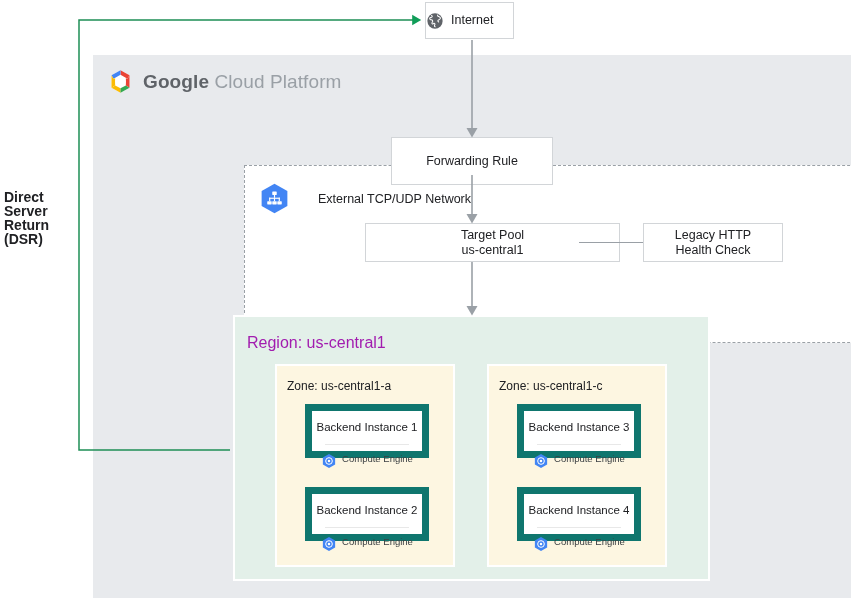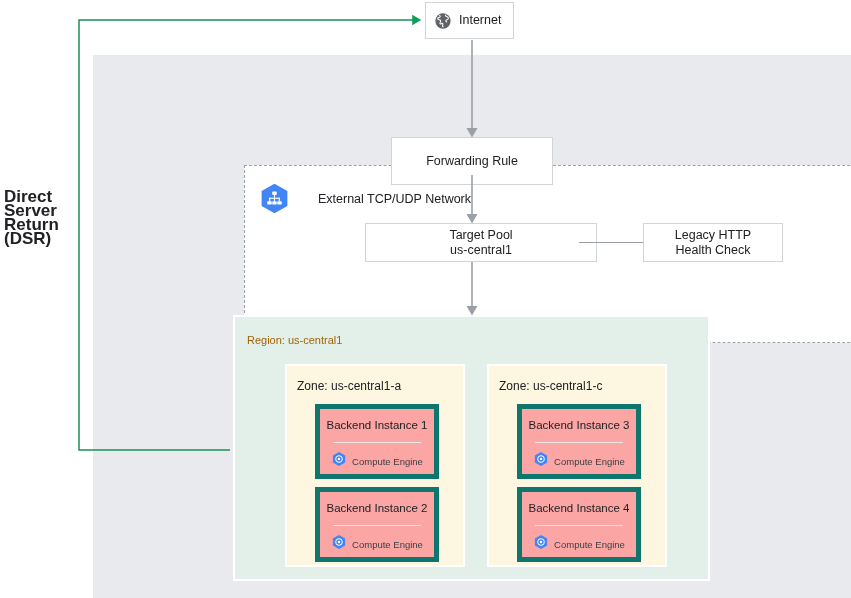--- a/index.html
+++ b/index.html
@@ -35,21 +35,20 @@
   }
 
   
   #internet-box {
     left: 425px;
     top: 2px;
     width: 89px;
     height: 37px;
     gap: 7px;
     justify-content: flex-start;
-    padding-left: 8px;
   }
   .globe-icon {
     width: 18px;
     height: 18px;
     flex: 0 0 auto;
   }
 
   
   #gcp-panel {
     position: absolute;
@@ -115,21 +114,21 @@
 
   #forwarding-rule-box {
     left: 391px;
     top: 137px;
     width: 162px;
     height: 48px;
   }
   #target-pool-box {
     left: 365px;
     top: 223px;
-    width: 232px;
+    width: 255px;
     height: 39px;
     justify-content: center;
   }
   #health-check-box {
     left: 643px;
     top: 223px;
     width: 140px;
     height: 39px;
   }
   .box-lines {
@@ -144,50 +143,50 @@
     width: 477px;
     height: 266px;
     box-sizing: border-box;
     background: #e3f0e9;
     border: 2px solid #ffffff;
   }
   #region-label {
     position: absolute;
     left: 12px;
     top: 17px;
-    font-size: 11px;
-    color: #a16207;
+    font-size: 16px;
+    color: #a21caf;
   }
   .zone-box {
     position: absolute;
     box-sizing: border-box;
     background: #fdf6e1;
     border: 2px solid #ffffff;
     width: 180px;
     height: 203px;
     top: 364px;
   }
-  #zone-a { left: 285px; }
+  #zone-a { left: 275px; }
   #zone-c { left: 487px; }
   .zone-label {
     position: absolute;
     left: 10px;
     top: 13px;
     font-size: 12px;
     color: #202124;
     white-space: nowrap;
   }
 
   .instance-card {
     position: absolute;
     box-sizing: border-box;
     width: 124px;
-    height: 75px;
-    background: #fca5a5;
-    border: 5px solid #0f766e;
+    height: 54px;
+    background: #ffffff;
+    border: 7px solid #0f766e;
     left: 28px;
   }
   .instance-card.row1 { top: 38px; }
   .instance-card.row2 { top: 121px; }
   .instance-title {
     position: absolute;
     left: 0;
     right: 0;
     top: 10px;
     text-align: center;
@@ -201,42 +200,42 @@
     top: 33px;
     height: 1px;
     background: #e8e8e8;
   }
   .instance-service {
     position: absolute;
     left: 0;
     right: 0;
     top: 42px;
     display: flex;
-    align-items: flex-end;
+    align-items: flex-start;
     justify-content: center;
     gap: 5px;
   }
   .ce-hex {
     width: 16px;
     height: 16px;
     flex: 0 0 auto;
   }
   .ce-label {
     font-size: 9.5px;
     color: #3c4043;
     white-space: nowrap;
   }
 
   
   #dsr-label {
     position: absolute;
     left: 4px;
     top: 190px;
     width: 80px;
-    font-size: 17px;
+    font-size: 14px;
     line-height: 14px;
     font-weight: 700;
     color: #202124;
   }
 
   
   .overlay {
     position: absolute;
     left: 0;
     top: 0;
@@ -247,20 +246,33 @@
   #connector-layer { z-index: 5; }
   #dsr-layer { z-index: 6; }
 </style>
 </head>
 <body>
 
 <div id="canvas">
 
   <div id="gcp-panel">
 
+    <div id="gcp-logo-row">
+      <svg class="gcp-hex" viewBox="0 0 48 48">
+        <path d="M24 4 L40 13 L40 35 L24 44 L8 35 L8 13 Z" fill="#ffffff"></path>
+        <path d="M24 4 L40 13 L36.5 19 L24 11.8 L24 4 Z" fill="#ea4335"></path>
+        <path d="M40 13 L40 35 L33.5 31.3 L33.5 18 L36.5 19 Z" fill="#ea4335"></path>
+        <path d="M24 4 L8 13 L11.5 19 L24 11.8 Z" fill="#4285f4"></path>
+        <path d="M8 13 L8 35 L14.5 31.3 L14.5 18 L11.5 19 Z" fill="#fbbc05"></path>
+        <path d="M8 35 L24 44 L24 36.2 L14.5 31.3 Z" fill="#fbbc05"></path>
+        <path d="M24 44 L40 35 L33.5 31.3 L24 36.2 Z" fill="#34a853"></path>
+        <circle cx="24" cy="24" r="9.4" fill="#ffffff"></circle>
+      </svg>
+      <div id="gcp-logo-text"><span class="w-google">Google</span> <span class="w-rest">Cloud Platform</span></div>
+    </div>
 
     <div id="lb-container">
       <div id="lb-title-row">
         <svg class="lb-hex" viewBox="0 0 40 40">
           <path d="M20 2 L35.6 11 L35.6 29 L20 38 L4.4 29 L4.4 11 Z" fill="#4285f4"></path>
           <g fill="#ffffff">
             <rect x="17.3" y="11.6" width="5.4" height="4.2" rx="0.6"></rect>
             <rect x="11.2" y="23.2" width="5.4" height="4.2" rx="0.6"></rect>
             <rect x="17.3" y="23.2" width="5.4" height="4.2" rx="0.6"></rect>
             <rect x="23.4" y="23.2" width="5.4" height="4.2" rx="0.6"></rect>

